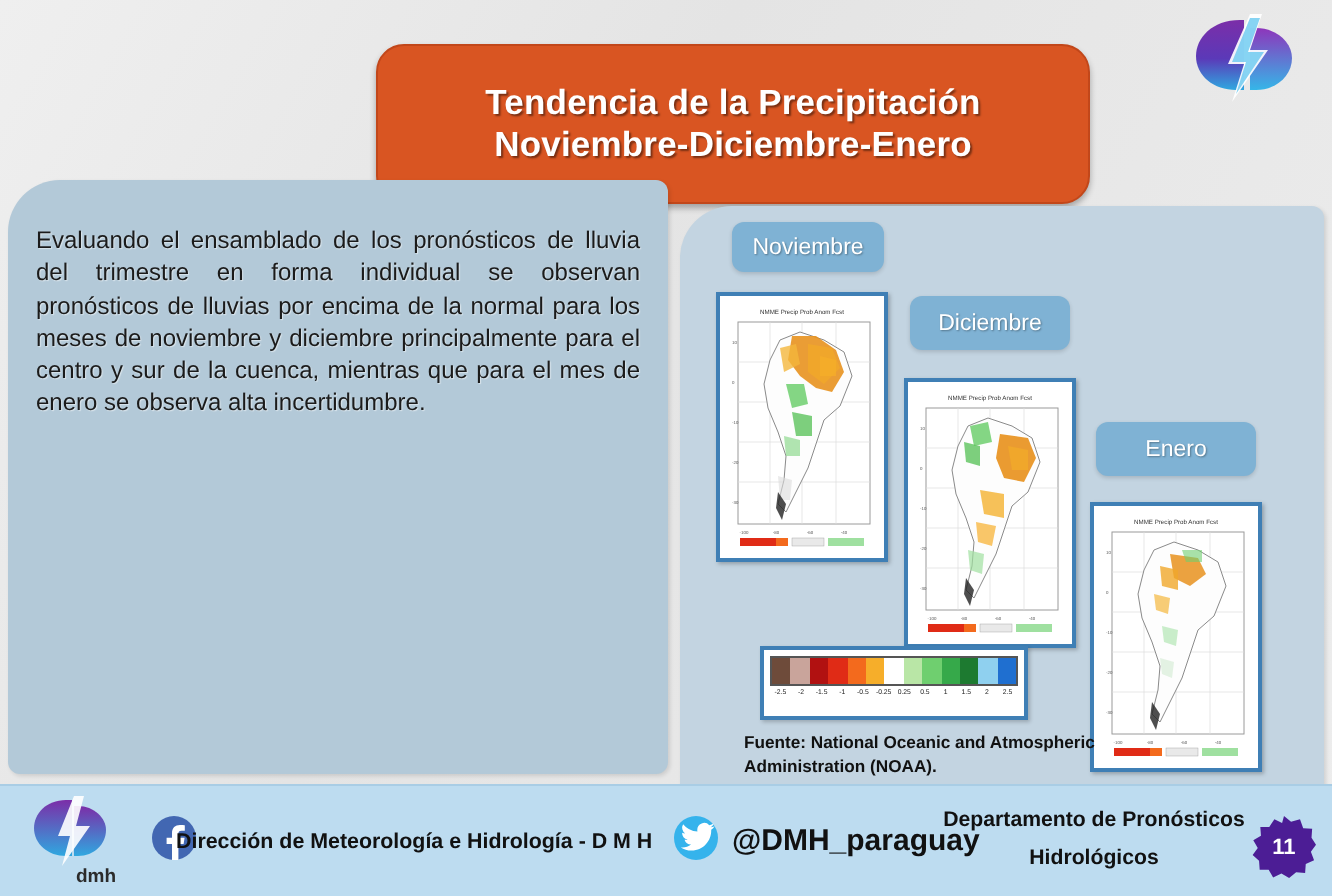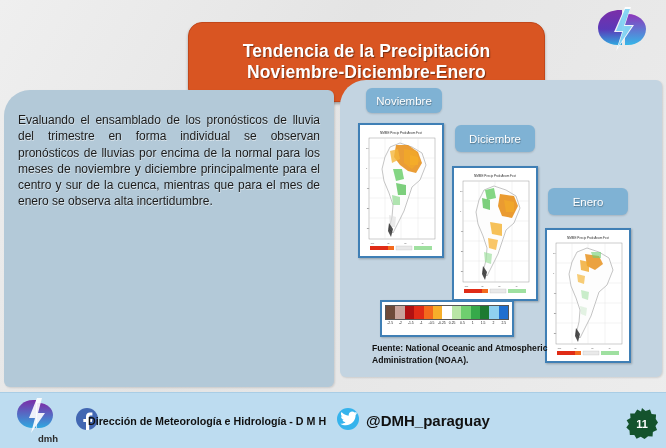--- a/index.html
+++ b/index.html
@@ -53,21 +53,21 @@
   .body-text{
     position:absolute;left:14px;right:14px;top:22px;
     color:#1b1b1b;
     font-size:12px;line-height:1.355;
     text-align:justify;
     text-shadow:0.5px 0.5px 0.6px rgba(255,255,255,.55);
   }
 
   
   .maps-panel{
-    position:absolute;left:340px;top:80px;width:322px;height:297px;
+    position:absolute;left:340px;top:103px;width:322px;height:297px;
     background:#c3d4e1;
     border-radius:26px 6px 6px 6px;
     box-shadow:1px 1px 2px rgba(0,0,0,.12);
     overflow:hidden;
   }
   .month-tag{
     position:absolute;
     background:#7fb2d4;
     color:#ffffff;
     border-radius:6px;
@@ -138,21 +138,21 @@
   .tw-handle{
     position:absolute;left:366px;top:19px;
     font-size:15px;font-weight:bold;color:#111;
   }
   .depto{
     position:absolute;right:30px;top:8px;width:178px;text-align:center;
     font-size:10.6px;font-weight:bold;color:#111;line-height:1.75;
   }
   .page-badge{
     position:absolute;right:8px;bottom:8px;width:32px;height:32px;
-    background:#14532d;
+    background:#4c1d95;
     display:flex;align-items:center;justify-content:center;
     color:#fff;font-size:11px;font-weight:bold;
     clip-path:polygon(50% 0%,61% 9%,75% 5%,80% 19%,94% 20%,93% 34%,100% 45%,92% 56%,97% 69%,84% 75%,83% 89%,69% 88%,58% 97%,46% 90%,33% 96%,26% 84%,12% 84%,11% 70%,1% 61%,9% 50%,2% 38%,14% 31%,13% 17%,27% 17%,35% 5%,47% 11%);
   }
 </style>
 </head>
 <body>
 
 <div class="slide">
 
@@ -391,17 +391,21 @@
     </div>
     <div class="tw-icon">
       <svg viewBox="0 0 22 22" width="22" height="22">
         <path d="M18.6 6.9c.01.15.01.3.01.45 0 4.6-3.5 9.9-9.9 9.9-1.97 0-3.8-.57-5.34-1.56.27.03.54.05.82.05 1.63 0 3.13-.55 4.32-1.49a3.48 3.48 0 0 1-3.25-2.41c.21.03.43.05.66.05.32 0 .63-.04.92-.12a3.48 3.48 0 0 1-2.79-3.41v-.04c.47.26 1.01.42 1.58.44a3.48 3.48 0 0 1-1.08-4.65 9.88 9.88 0 0 0 7.17 3.64 3.92 3.92 0 0 1-.09-.8 3.48 3.48 0 0 1 6.02-2.38 6.85 6.85 0 0 0 2.21-.84 3.47 3.47 0 0 1-1.53 1.92 6.96 6.96 0 0 0 2-.55 7.46 7.46 0 0 1-1.73 1.8z" fill="#fff"></path>
       </svg>
     </div>
 
     <div class="redes-line">Dirección de Meteorología e Hidrología - D M H</div>
     <div class="tw-handle">@DMH_paraguay</div>
 
+    <div class="depto">
+      <div>Departamento de Pronósticos</div>
+      <div>Hidrológicos</div>
+    </div>
 
     <div class="page-badge">11</div>
   </div>
 
 </div>
 
 </body></html>

